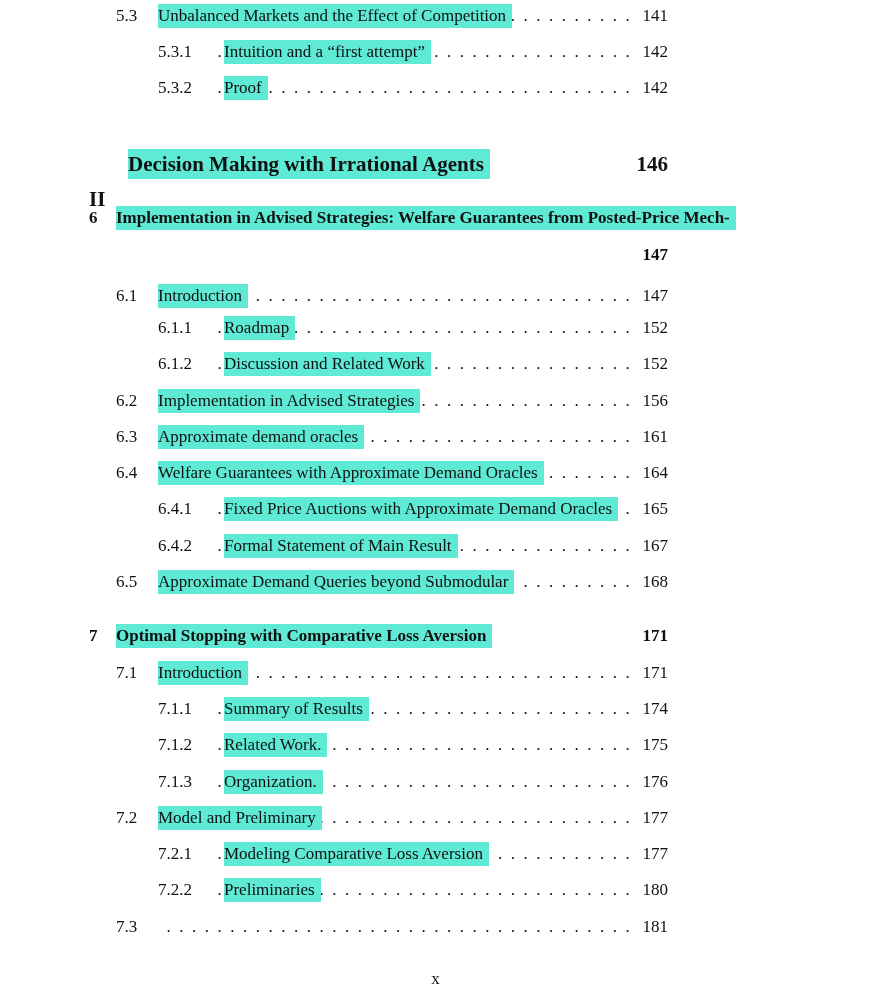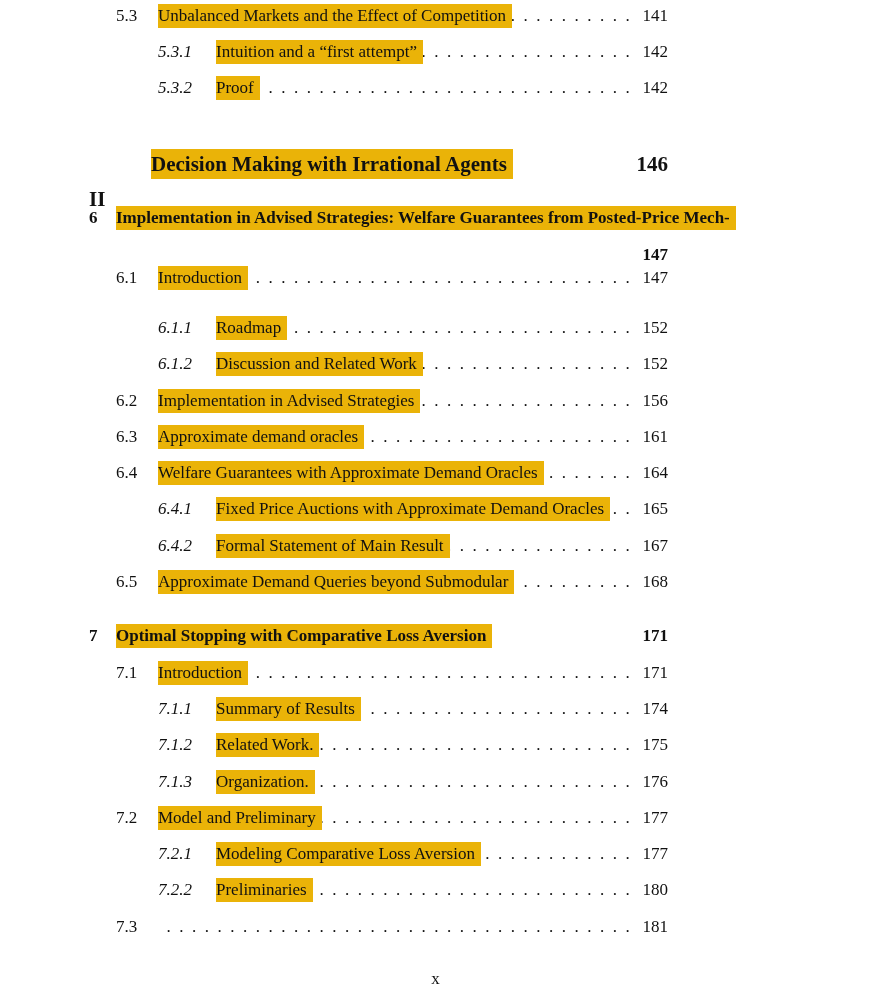--- a/index.html
+++ b/index.html
@@ -1,33 +1,33 @@
 <!DOCTYPE html>
 <html><head>
 <meta charset="utf-8">
 <style>
   html, body { margin: 0; padding: 0; background: #ffffff; }
   body { width: 871px; height: 999px; position: relative; overflow: hidden;
          font-family: "Liberation Serif", "DejaVu Serif", serif; color: #111111; }
   .row { position: absolute; left: 0; width: 739px; height: 24px; line-height: 24px; font-size: 17px; }
   .num { position: absolute; white-space: nowrap; }
-  .title { position: absolute; white-space: nowrap; background: #eab308; padding-right: 6px; z-index: 2; }
+  .title { position: absolute; white-space: nowrap; background: #5eead4; padding-right: 6px; z-index: 2; }
   .leader { position: absolute; right: 71px; height: 24px; overflow: hidden; white-space: nowrap;
             letter-spacing: 0; z-index: 1; text-align: right; direction: rtl; }
   .leader span { direction: ltr; }
   .page { position: absolute; right: 71px; text-align: center; background: #fff; padding-left: 4px; z-index: 3; }
   .sec .num { left: 116px; }
   .sec .title { left: 158px; }
   .sec .leader { left: 158px; }
-  .sub .num { left: 158px; font-style: italic; }
-  .sub .title { left: 216px; text-align: right; }
+  .sub .num { left: 158px; }
+  .sub .title { left: 224px; text-align: right; }
   .sub .leader { left: 216px; }
   .part { font-weight: bold; font-size: 21px; height: 30px; line-height: 30px; }
   .part .num { left: 89px; margin-top: 35px; }
-  .part .title { left: 128px; margin-left: 23px; }
+  .part .title { left: 128px; }
   .chap { font-weight: bold; font-size: 17px; }
   .chap .num { left: 89px; }
   .chap .title { left: 116px; }
   .folio { position: absolute; left: 0; width: 871px; text-align: center; font-size: 17px; top: 969px; }
 </style>
 </head>
 <body>
 
 <div class="row sec" style="top:4px">
   <span class="num">5.3</span>
@@ -55,21 +55,21 @@
 </div>
 
 <div class="row chap" style="top:206px">
   <span class="num">6</span>
   <span class="title">Implementation in Advised Strategies: Welfare Guarantees from Posted-Price Mech-</span>
 </div>
 <div class="row chap" style="top:243px">
   <span class="page">147</span>
 </div>
 
-<div class="row sec" style="top:266px">
+<div class="row sec" style="top:284px">
   <span class="num">6.1</span>
   <span class="title">Introduction</span>
   <span class="leader"><span class="dots">. . . . . . . . . . . . . . . . . . . . . . . . . . . . . . . . . . . . . . . . . . . . . . . . . . . . . . . . . . . . . . . . . . . . . . . . . . . . . . . . . . . . . . . . . . . . . . . . . . . . . . . . . . . . . . . . . . . . . . . . </span></span>
   <span class="page">147</span>
 </div>
 <div class="row sub" style="top:316px">
   <span class="num">6.1.1</span>
   <span class="title">Roadmap</span>
   <span class="leader"><span class="dots">. . . . . . . . . . . . . . . . . . . . . . . . . . . . . . . . . . . . . . . . . . . . . . . . . . . . . . . . . . . . . . . . . . . . . . . . . . . . . . . . . . . . . . . . . . . . . . . . . . . . . . . . . . . . . . . . . . . . . . . . </span></span>
   <span class="page">152</span>

